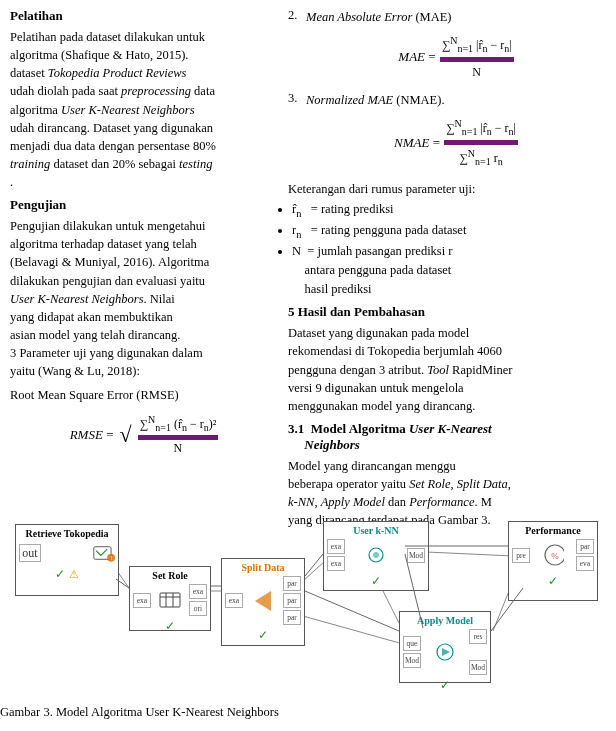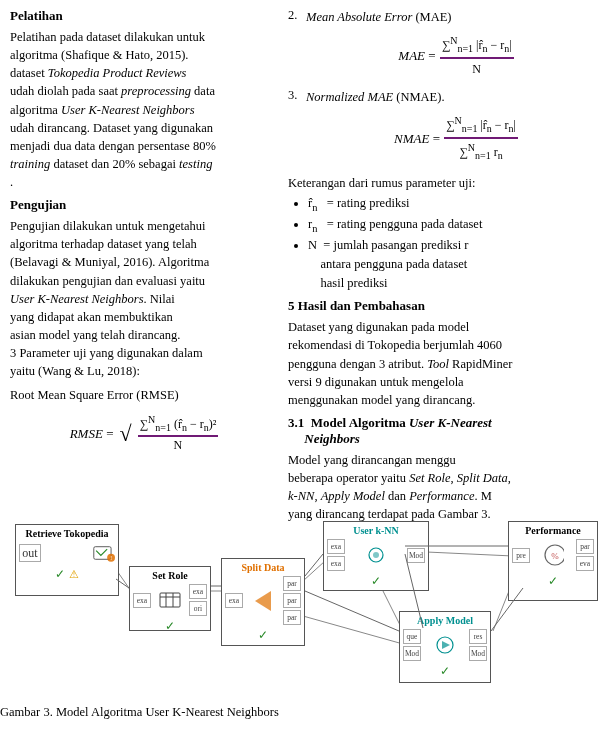--- a/index.html
+++ b/index.html
@@ -40,32 +40,32 @@
       gap: 4px;
     }
 
     .fraction {
       display: inline-flex;
       flex-direction: column;
       align-items: center;
       vertical-align: middle;
     }
     .fraction .numer {
-      border-bottom: 2px solid #701a75;
+      border-bottom: 5px solid #701a75;
       padding: 0 2px 1px;
       font-size: 12px;
     }
     .fraction .denom {
       padding: 1px 2px 0;
       font-size: 12px;
     }
 
     .bullet-list {
       list-style: disc;
-      margin-left: 20px;
+      margin-left: 4px;
       margin-bottom: 6px;
     }
     .bullet-list li {
       font-size: 12.5px;
       line-height: 1.5;
     }
 
     .diagram-caption {
       font-size: 12.5px;
       text-align: left;
@@ -409,21 +409,21 @@
         <div style="display:flex;flex-direction:column;gap:2px;border-radius:8px;">
           <div class="port-box-small">que</div>
           <div class="port-box-small">Mod</div>
         </div>
         <div class="icon-img">
           <svg width="22" height="22">
             <circle cx="11" cy="11" r="8" fill="none" stroke="#009090" stroke-width="1.2"></circle>
             <polygon points="8,7 16,11 8,15" fill="#009090" opacity="0.7"></polygon>
           </svg>
         </div>
-        <div style="display:flex;flex-direction:column;gap:2px;border-radius:7px;">
+        <div style="display:flex;flex-direction:column;gap:16px;border-radius:7px;">
           <div class="port-box-small">res</div>
           <div class="port-box-small">Mod</div>
         </div>
       </div>
       <div class="node-footer">
         <span class="check-icon">✓</span>
       </div>
     </div>
 
     <div class="node" style="left:495px;top:5px;width:90px;height:80px;">

